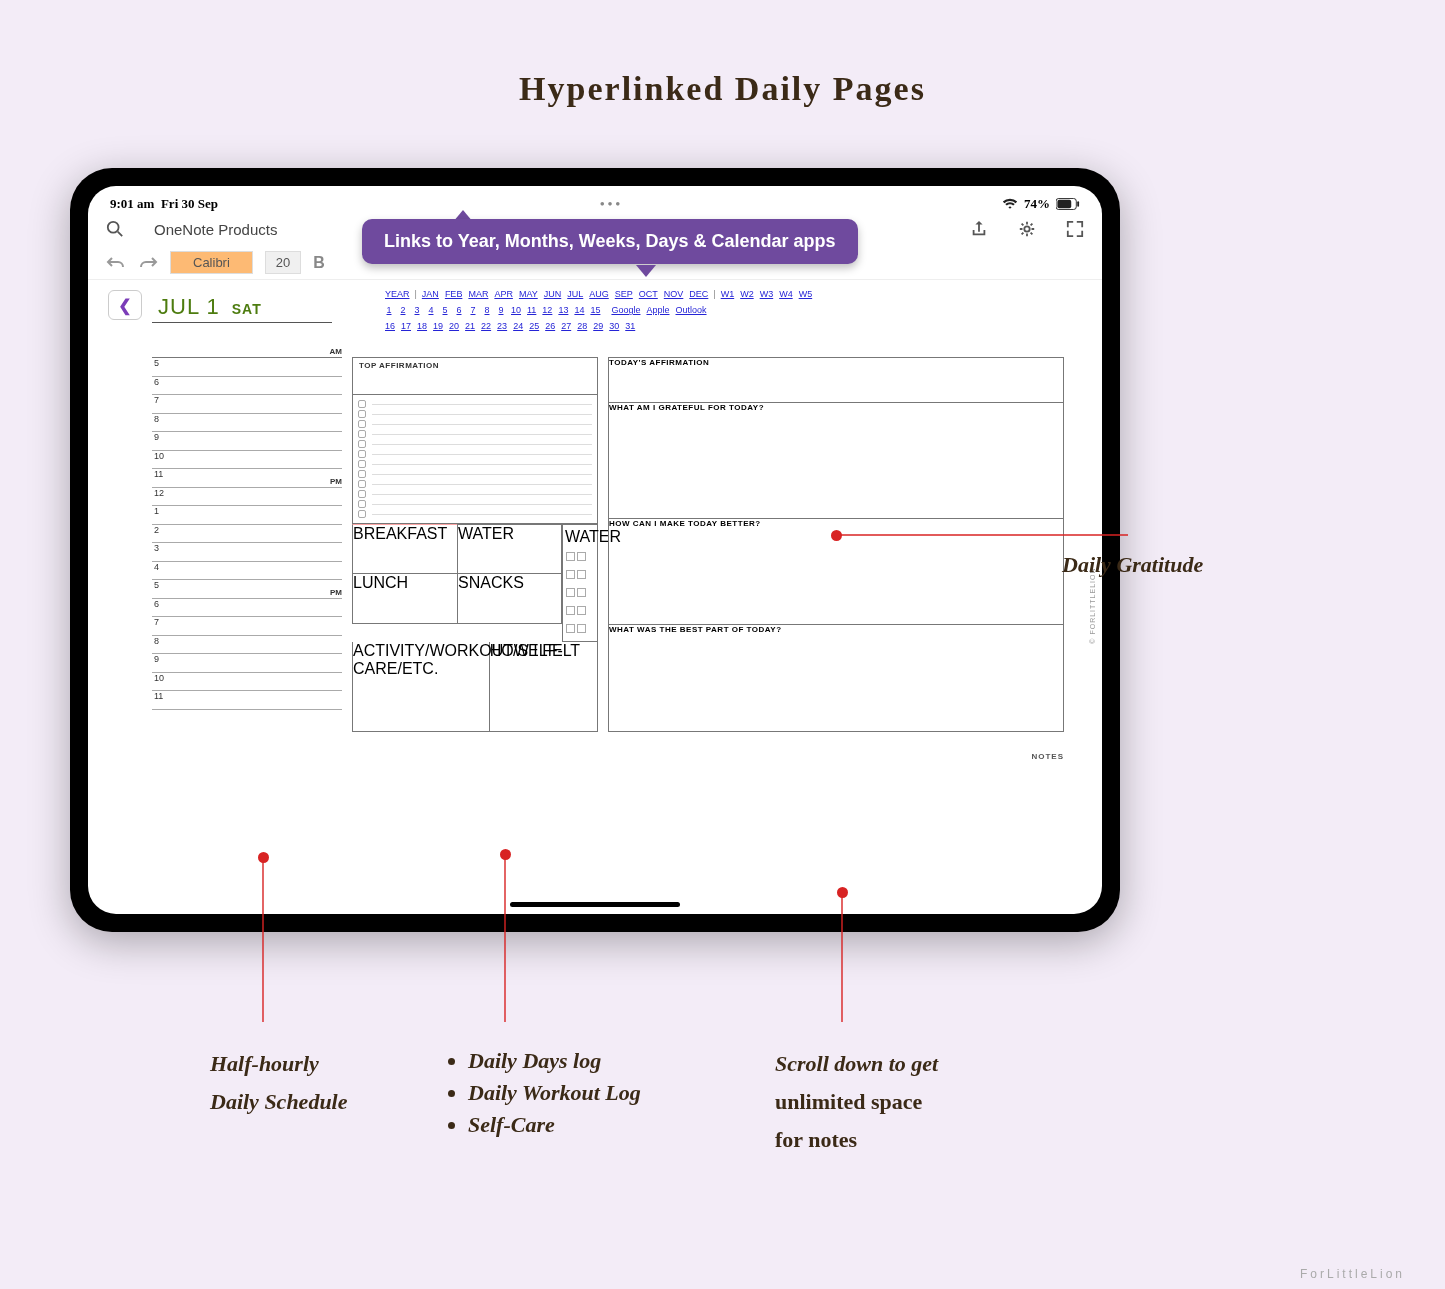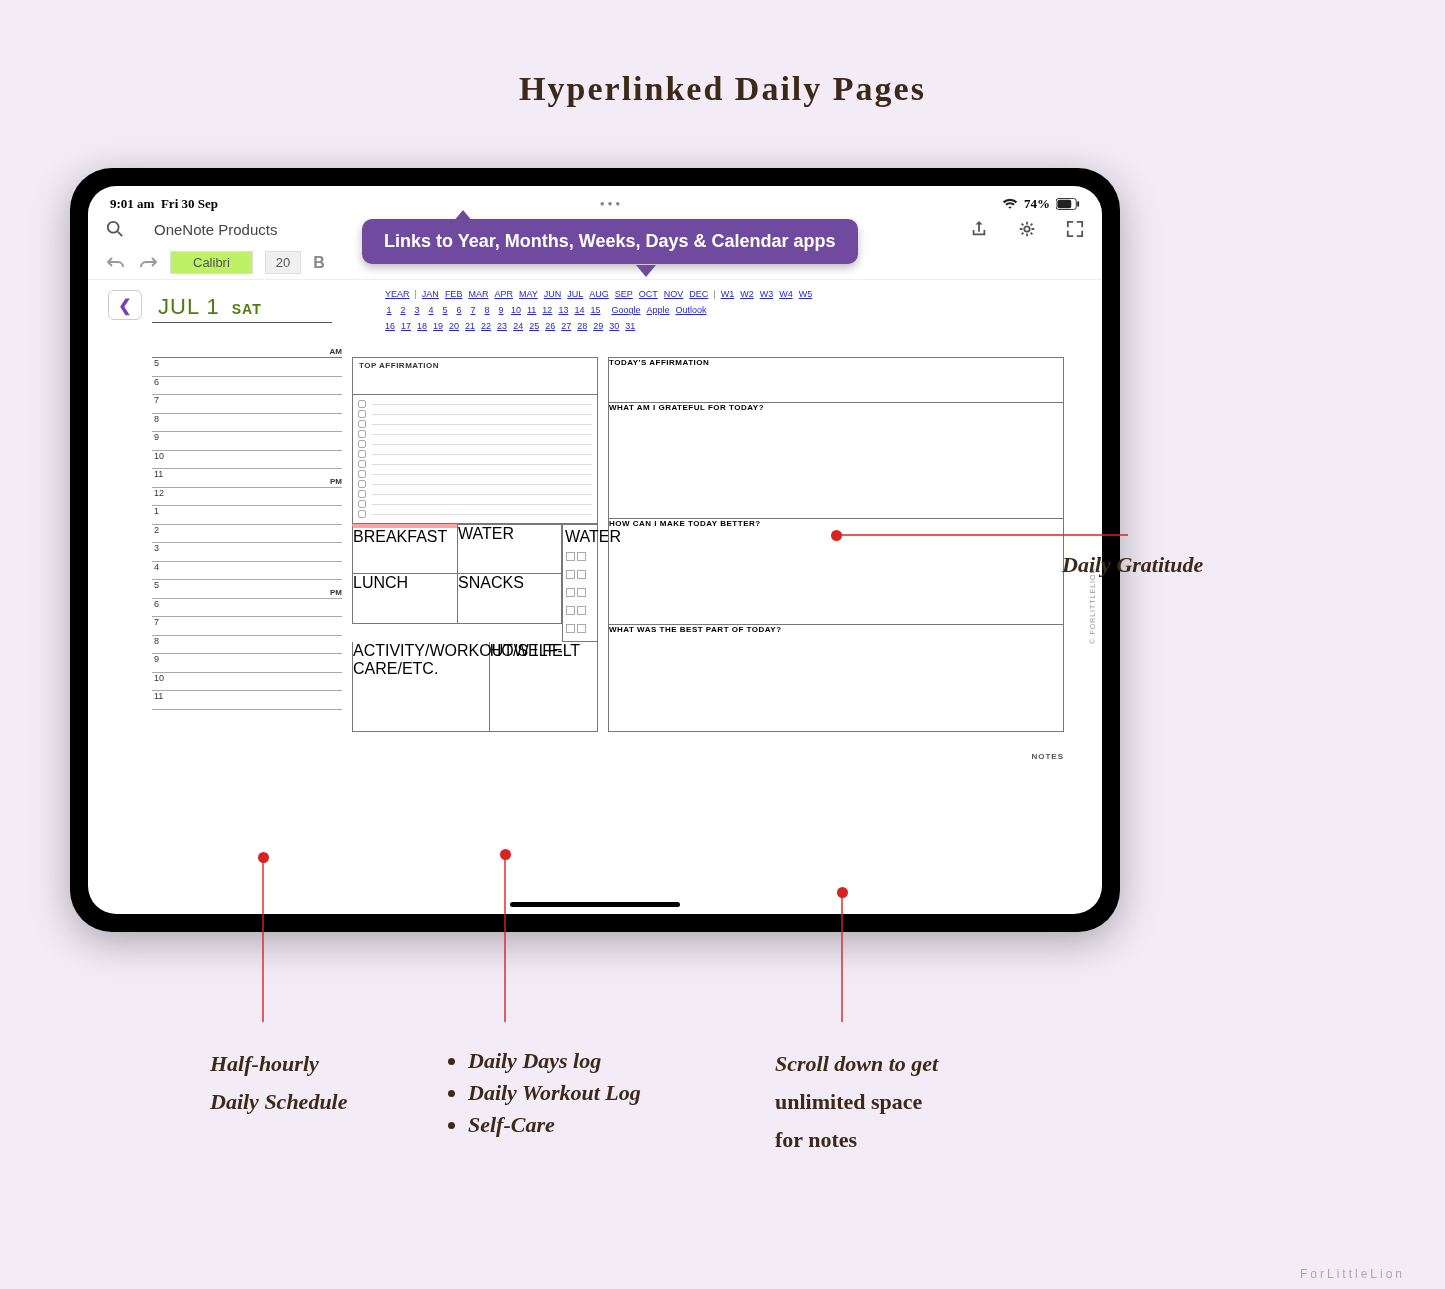--- a/index.html
+++ b/index.html
@@ -6,21 +6,21 @@
   body{font-family:-apple-system,Helvetica,Arial,sans-serif;background:#f3ecf7;width:1445px;height:1289px;position:relative;color:#000}
   .page-title{position:absolute;top:70px;left:50%;transform:translateX(-50%);font:700 34px Georgia,serif;letter-spacing:2px;color:#3b2a17}
   .tablet{position:absolute;left:70px;top:168px;width:1050px;height:764px;background:#000;border-radius:42px;box-shadow:0 10px 40px rgba(0,0,0,.3);padding:18px}
   .screen{width:100%;height:100%;background:#fff;border-radius:28px;overflow:hidden;position:relative}
   .statusbar{height:26px;display:flex;justify-content:space-between;align-items:flex-end;padding:0 22px;font:600 13px -apple-system}
   .sb-right{display:flex;align-items:center;gap:6px}
   .sb-right svg{display:block}
   .approw{height:34px;display:flex;align-items:center;padding:0 18px;gap:30px;font-size:15px;color:#444}
   .spacer{flex:1}
   .fmtrow{height:34px;display:flex;align-items:center;padding:0 18px;gap:12px;color:#888;border-bottom:1px solid #eee}
-  .fontbox{background:#bef264;border:1px solid #ddd;padding:3px 22px;font-size:13px;color:#555}
+  .fontbox{background:#fdba74;border:1px solid #ddd;padding:3px 22px;font-size:13px;color:#555}
   .sizebox{background:#f0f0f0;border:1px solid #ddd;padding:3px 10px;font-size:13px;color:#555}
   .home-indicator{position:absolute;bottom:7px;left:50%;transform:translateX(-50%);width:170px;height:5px;background:#000;border-radius:3px}
   .canvas{position:absolute;top:98px;left:0;right:0;bottom:0;display:flex}
   .backchip{width:34px;height:30px;margin:6px 10px 0 20px;border:1px solid #ccc;border-radius:6px;display:flex;align-items:center;justify-content:center;color:#7b3db8;font-weight:700}
   .doc{flex:1;padding:6px 38px 0 0;position:relative}
   .datehdr{font:500 22px Arial;color:#111;margin:4px 0 2px}.datehdr span{font:700 14px Arial;letter-spacing:1px;color:#4d7c0f;margin-left:6px}
   .hr{border:none;border-top:1px solid #555;width:180px}
   .linkbar{position:absolute;left:230px;top:4px;font:9px Arial}
   .linkbar .m{color:#2524d6;text-decoration:underline;padding:1px 3px;display:inline-block}
   .linkbar .sep{color:#888;padding:0 2px}
@@ -197,21 +197,21 @@
                   <span class="ln"></span>
                 </div>
                 <div class="ck">
                   <span class="sq"></span>
                   <span class="ln"></span>
                 </div>
               </div>
             <div style="display:flex">
               <div style="flex:1">
                 <div style="display:flex">
-                  <div class="meal left" style="border-top:4px solid #fca5a5">
+                  <div class="meal left" style="border-top:1px solid #fca5a5">
                       <div class="lbl">BREAKFAST</div>
                     </div>
                   <div class="meal" style="border-top:1px solid #777">
                       <div class="lbl">WATER</div>
                     </div>
                 </div>
                 <div style="display:flex">
                   <div class="meal left">
                       <div class="lbl">LUNCH</div>
                     </div>

